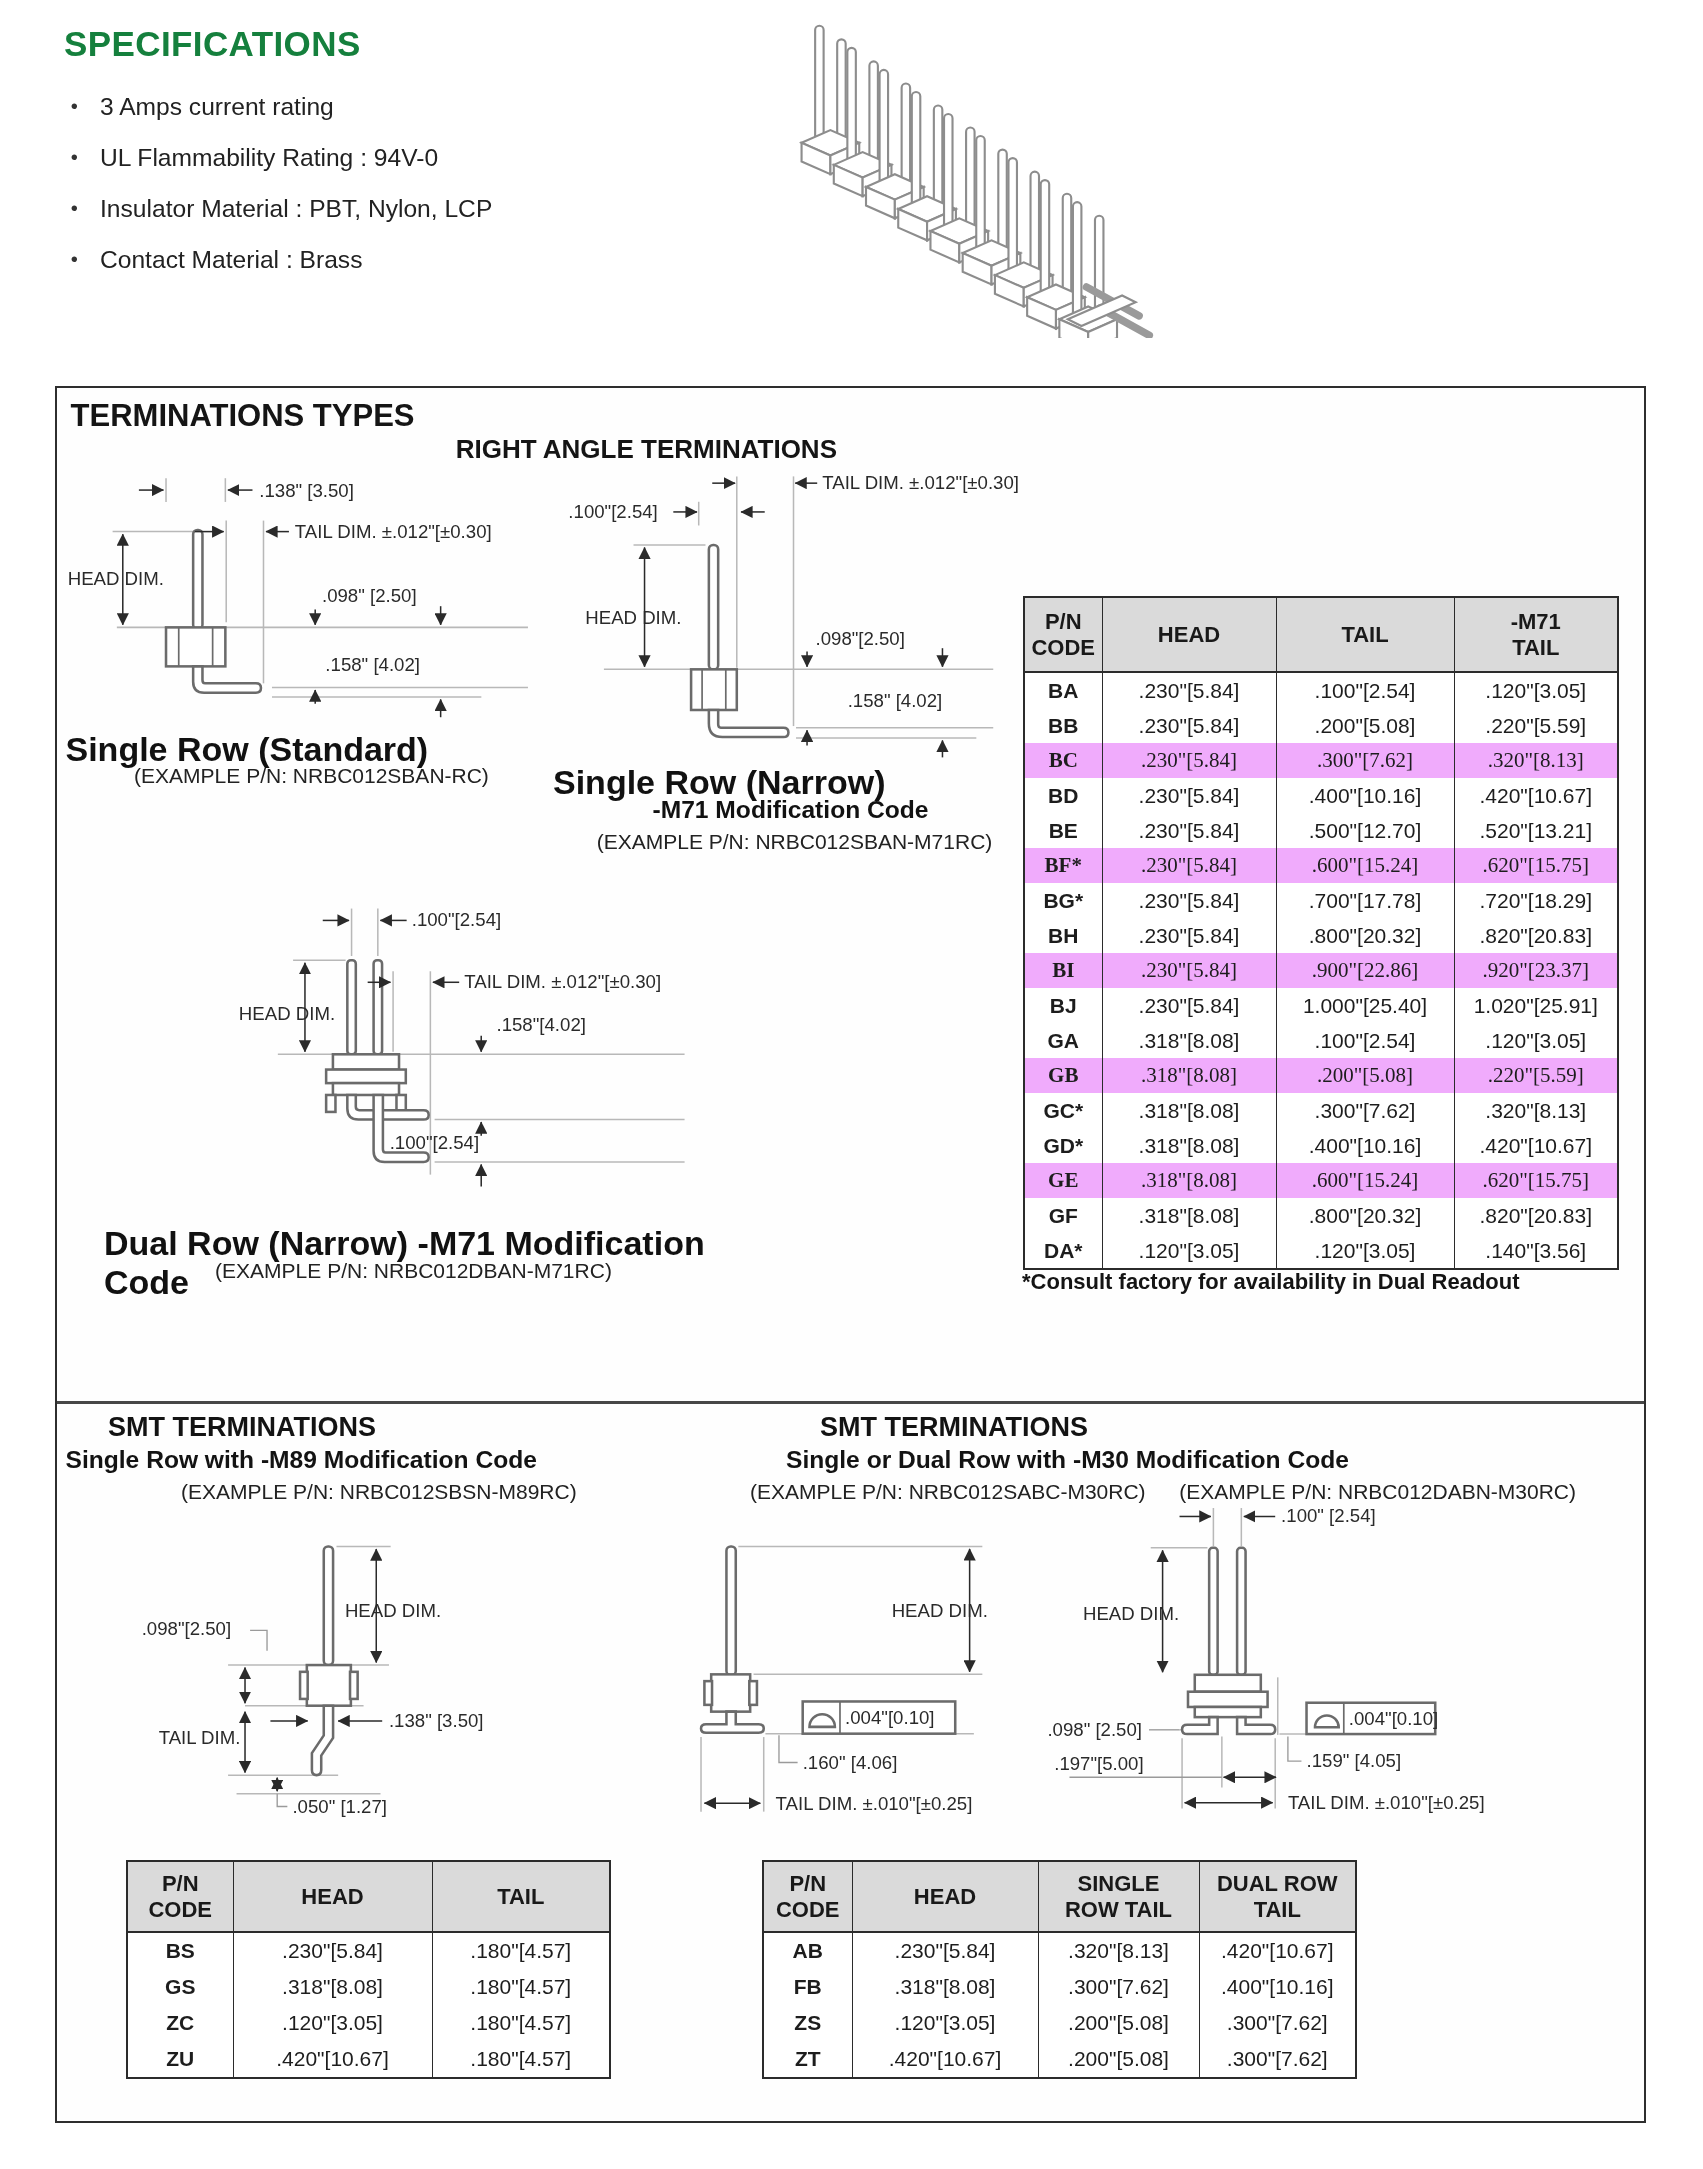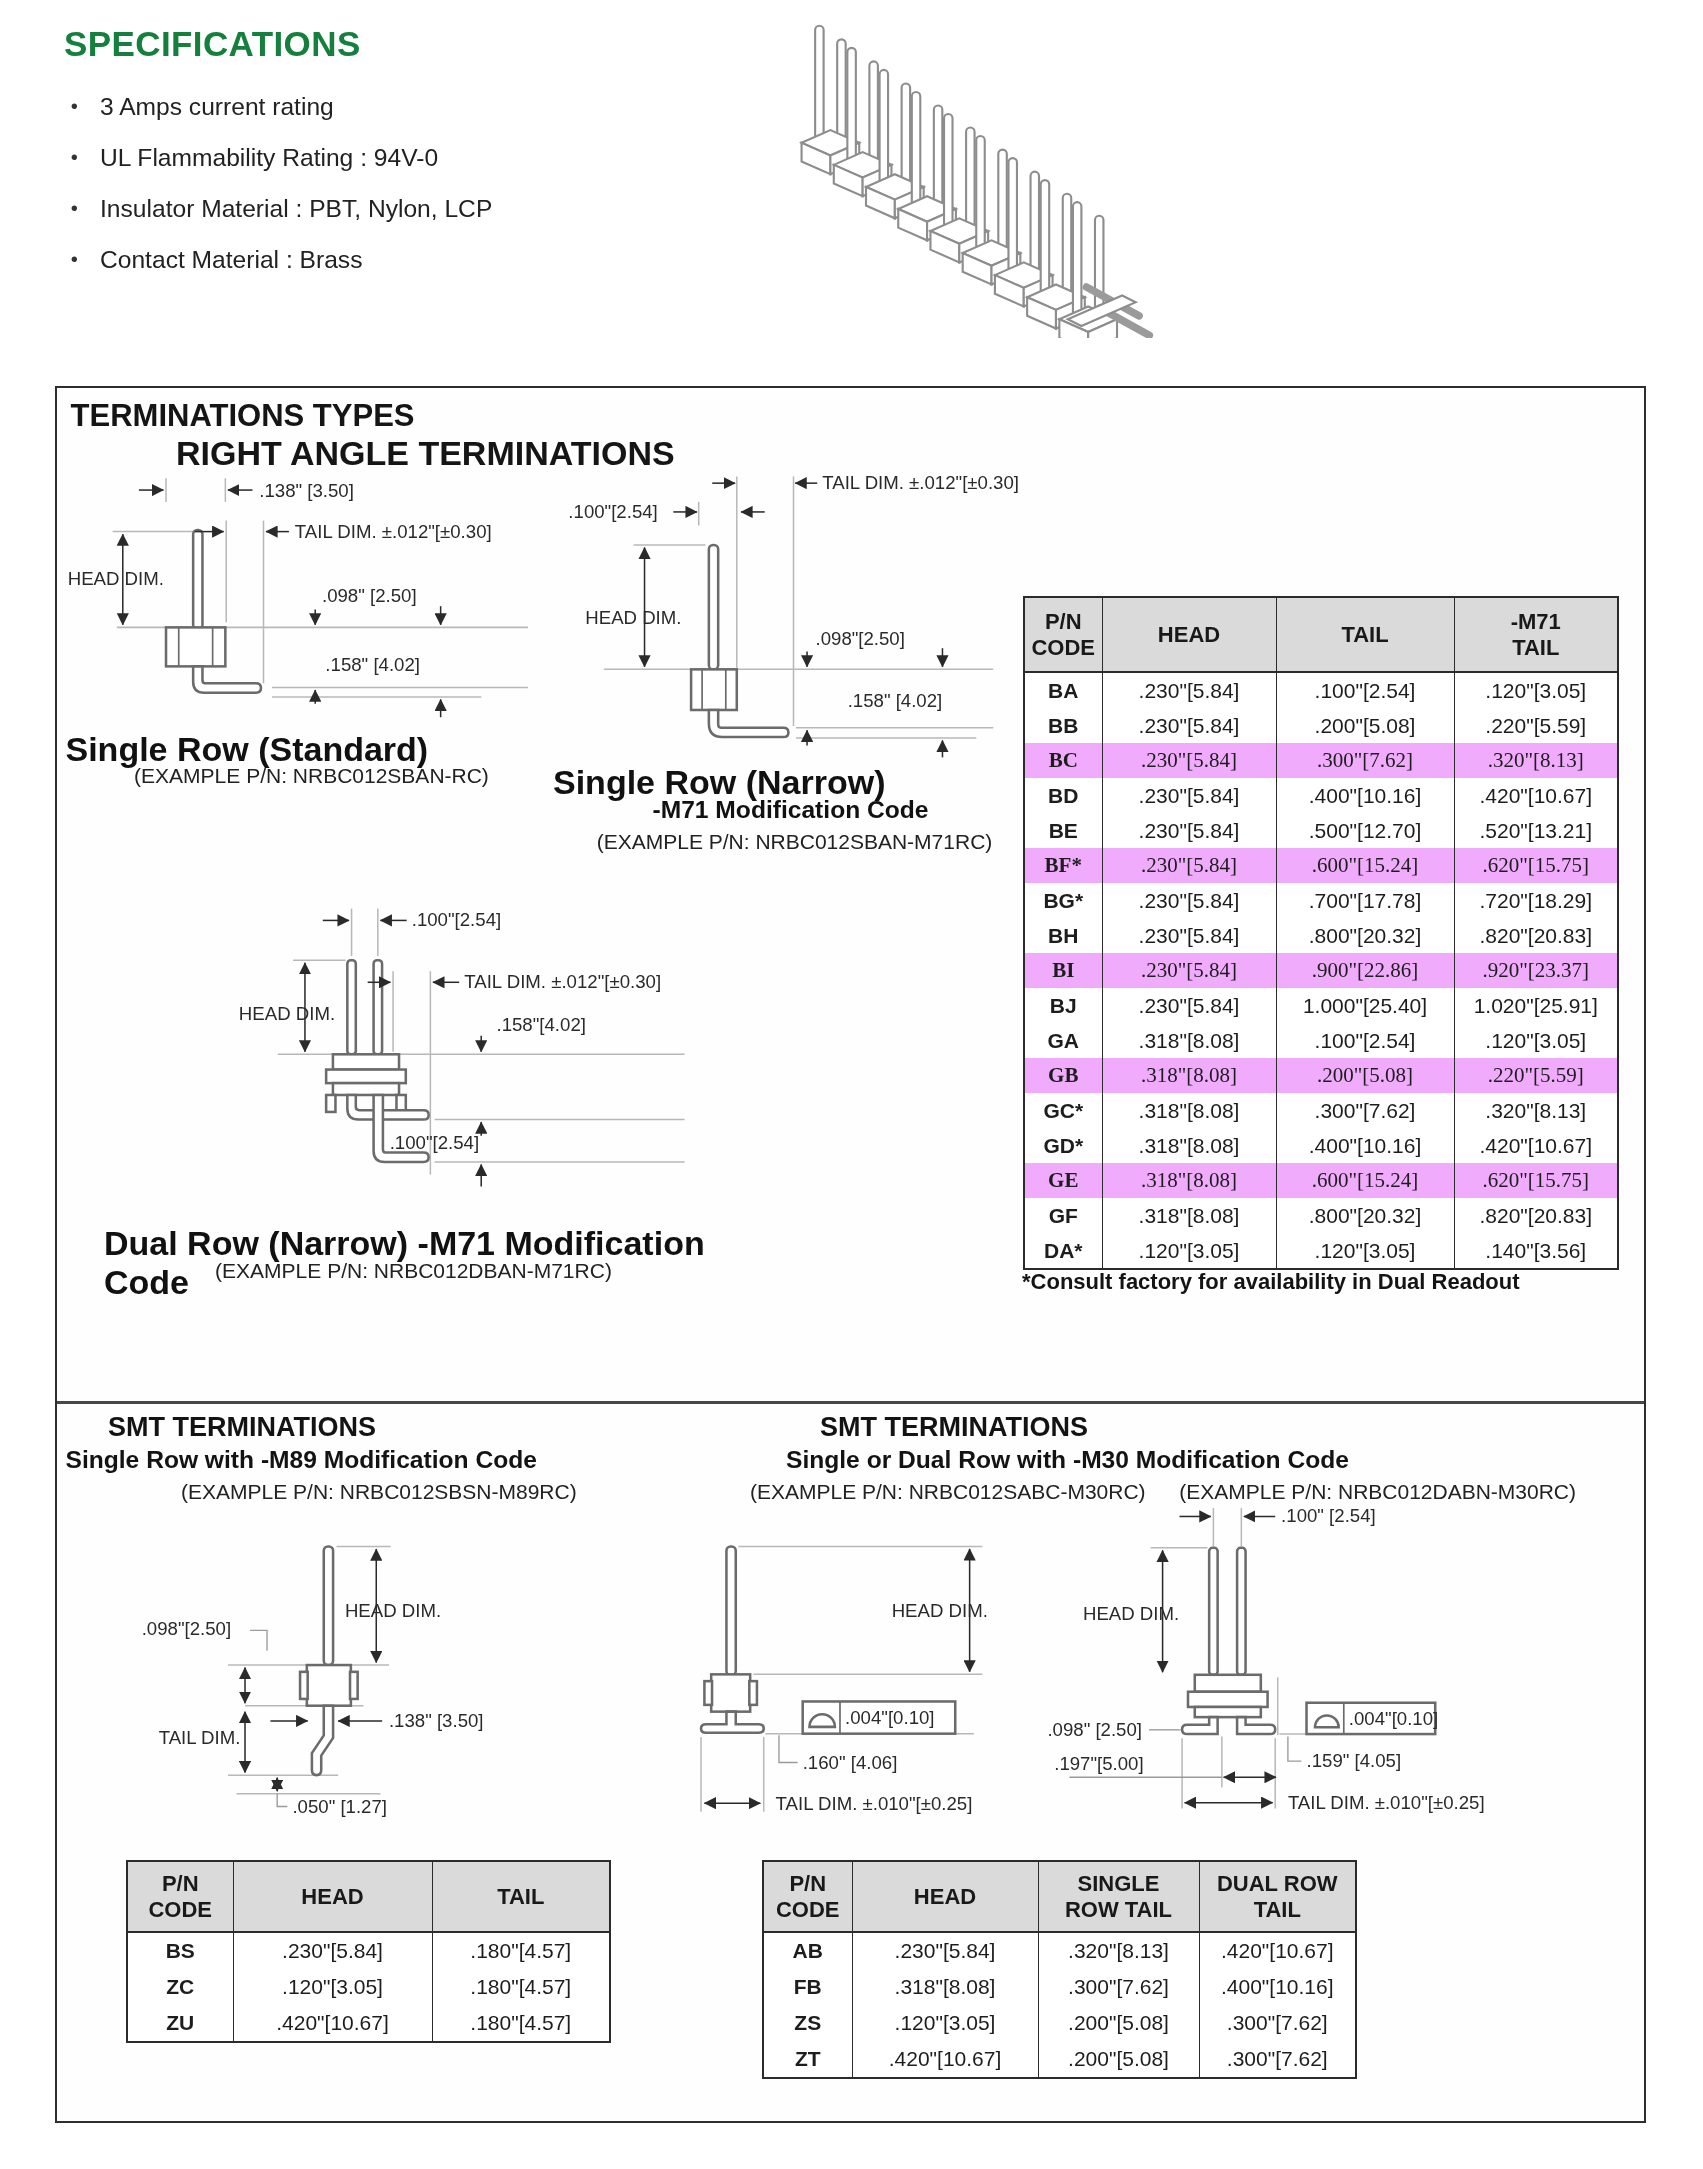--- a/index.html
+++ b/index.html
@@ -6,21 +6,21 @@
   body{font-family:"Liberation Sans",sans-serif;color:#1d1d1d;width:1704px;height:2170px;position:relative;overflow:hidden;}
   .abs{position:absolute;}
   
   #specs-title{left:64px;top:24px;font-size:35px;font-weight:bold;letter-spacing:0.4px;color:#15803d;}
   #specs-list{left:64px;top:81px;list-style:none;margin:0;padding:0;font-size:24.6px;color:#222;}
   #specs-list li{position:relative;padding-left:36px;height:51px;line-height:51px;}
   #specs-list li .blt{position:absolute;left:6.8px;top:0;font-size:20.3px;color:#333;}
   
   #frame{left:55px;top:386px;width:1587px;height:1733px;border:2.5px solid #2e2e2e;background:#fefefe;}
   #frame-title{left:13.6px;top:10.2px;font-size:31px;font-weight:bold;color:#151515;}
-  #ra-heading{left:119px;top:46px;width:661px;text-align:left;font-size:34px;font-weight:bold;color:#151515;}
+  #ra-heading{left:119px;top:46px;width:661px;text-align:right;font-size:26px;font-weight:bold;color:#151515;}
   .capt{position:absolute;font-weight:bold;font-size:34px;text-align:left;color:#111;}
   .capt2{position:absolute;font-weight:bold;font-size:24.6px;text-align:center;color:#111;}
   .ex{position:absolute;font-size:21px;text-align:center;color:#222;}
   .smt-h{position:absolute;font-size:27px;font-weight:bold;text-align:left;color:#131313;}
   .smt-sh{position:absolute;font-size:24.6px;font-weight:bold;text-align:left;color:#131313;}
   #divider{left:0;top:1013px;width:1587px;height:2.5px;background:#474747;}
   
   table.dtable{position:absolute;border-collapse:collapse;table-layout:fixed;background:#fff;border:2.5px solid #2b2b2b;}
   table.dtable th{background:#dadada;border-bottom:2.5px solid #2b2b2b;border-left:1.7px solid #2b2b2b;font-size:22px;font-weight:bold;color:#191919;padding:0;text-align:center;}
   table.dtable td{border-left:1.7px solid #2b2b2b;font-size:21px;color:#1d1d1d;padding:0;text-align:center;}
@@ -497,20 +497,25 @@
           </th>
       </tr>
     </thead>
     <tbody>
         <tr>
           <td>BS</td>
           <td>.230"[5.84]</td>
           <td>.180"[4.57]</td>
         </tr>
         <tr>
+          <td>GS</td>
+          <td>.318"[8.08]</td>
+          <td>.180"[4.57]</td>
+        </tr>
+        <tr>
           <td>ZC</td>
           <td>.120"[3.05]</td>
           <td>.180"[4.57]</td>
         </tr>
         <tr>
           <td>ZU</td>
           <td>.420"[10.67]</td>
           <td>.180"[4.57]</td>
         </tr>
       </tbody>

